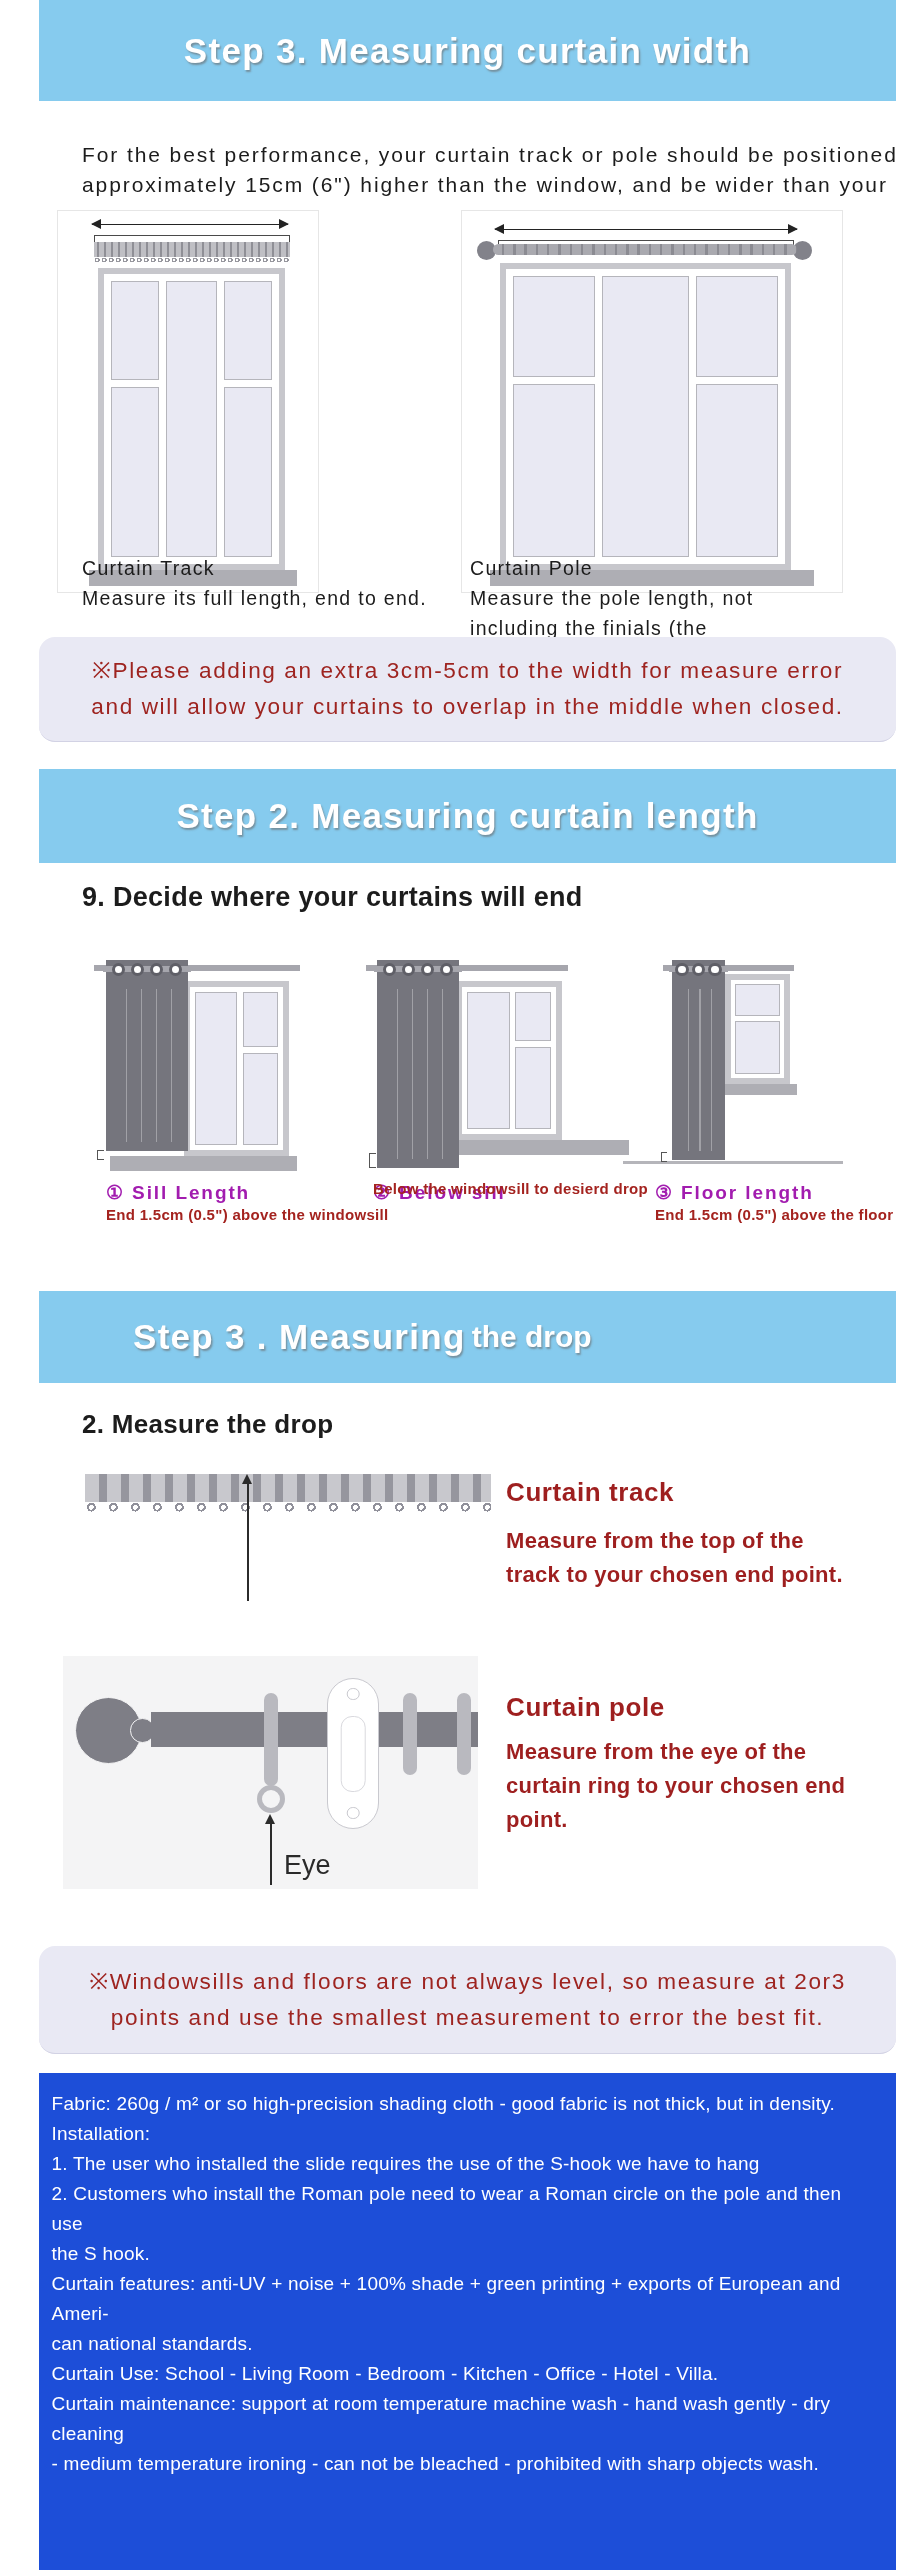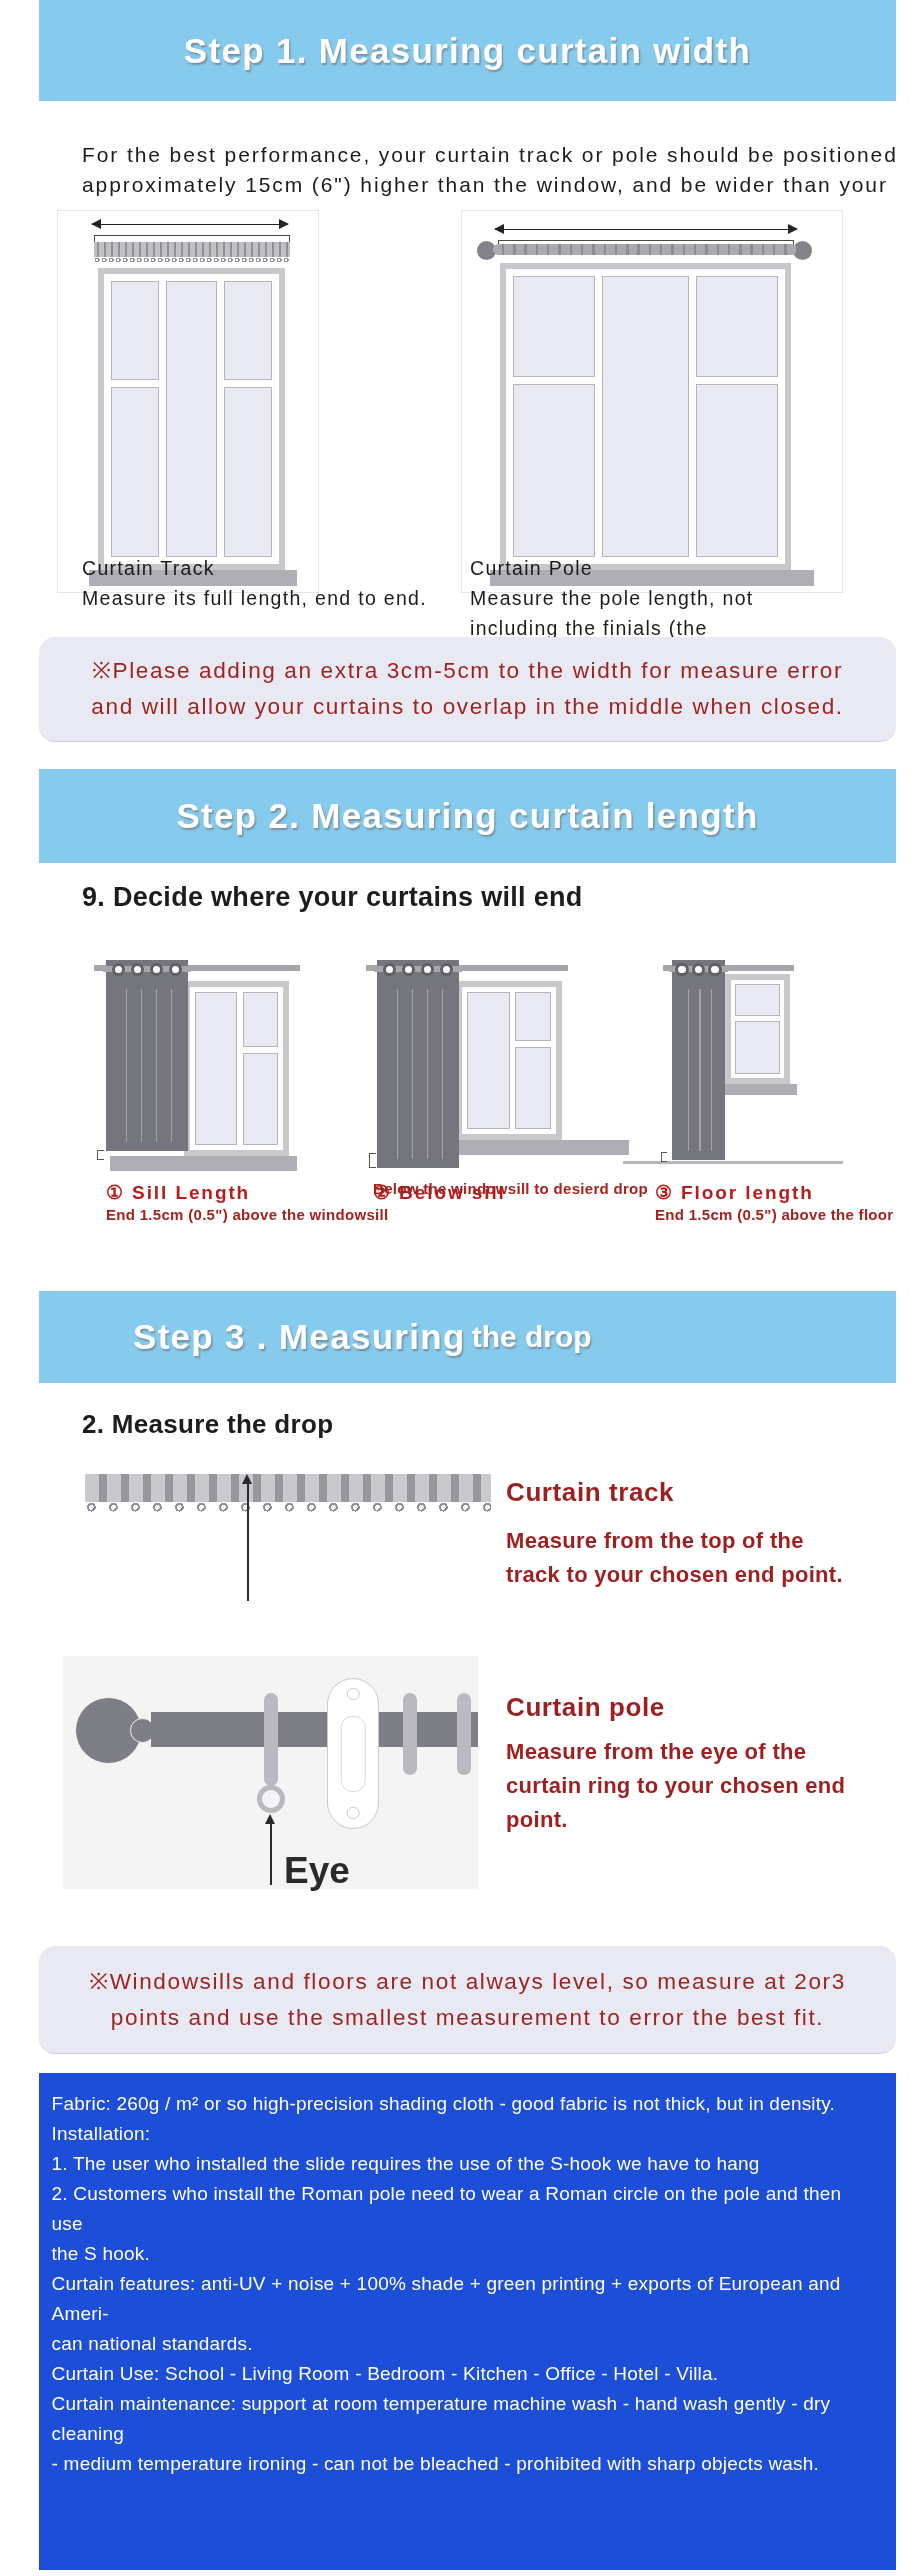--- a/index.html
+++ b/index.html
@@ -16,21 +16,21 @@
          letter-spacing:1.9px;white-space:pre-line;}
   .capt{position:absolute;font-size:19.5px;line-height:30px;letter-spacing:1.3px;white-space:pre-line;}
   .noteBox{position:absolute;left:39px;width:857px;background:#e9e9f4;
            border-bottom:1.3px solid #d2d2e4;border-radius:16px;}
   .noteTxt{width:100%;text-align:center;font-size:22.6px;line-height:36px;letter-spacing:1.6px;
            color:#9e2420;white-space:pre-line;}
   .h1{position:absolute;left:82px;font-size:27px;font-weight:bold;letter-spacing:0.3px;}
   .redTitle{position:absolute;font-size:26px;font-weight:bold;color:#9e1f1f;letter-spacing:0.6px;}
   .redBody{position:absolute;font-size:22px;font-weight:bold;color:#9e1f1f;line-height:34px;
            white-space:pre-line;letter-spacing:0.3px;}
-  .dcapT{position:absolute;font-size:19px;font-weight:bold;color:#b91c1c;letter-spacing:1.9px;}
+  .dcapT{position:absolute;font-size:19px;font-weight:bold;color:#a21caf;letter-spacing:1.9px;}
   .dcapS{position:absolute;font-size:15px;font-weight:bold;color:#a4231f;letter-spacing:0.3px;}
   .infoBox{position:absolute;left:39px;top:2073px;width:857px;height:497px;background:#1d4ed8;
            box-sizing:border-box;padding:16.4px 19px 0 12.6px;}
   .infoTxt{color:#fff;font-size:19px;line-height:30px;letter-spacing:0.2px;white-space:pre-line;}
   
   .dbox{position:absolute;background:#fff;border:0.6px solid #e6e6e6;}
   .harrow{position:absolute;height:1.9px;background:#232323;}
   .harrow::before{content:"";position:absolute;left:-0.6px;top:-4.4px;border-top:5px solid transparent;
                   border-bottom:5px solid transparent;border-right:10px solid #232323;}
   .harrow::after{content:"";position:absolute;right:-0.6px;top:-4.4px;border-top:5px solid transparent;
@@ -71,29 +71,29 @@
   .bigpole{position:absolute;background:#7e7e86;}
   .ring3{position:absolute;width:14px;border-radius:7px;background:#b9b9bf;}
   .eyering{position:absolute;width:28px;height:28px;border-radius:50%;border:5.7px solid #b9b9bf;
            background:#f4f4f5;box-sizing:border-box;}
   .plate{position:absolute;width:52px;height:151px;background:#fff;border:1.9px solid #c9c9cf;
          border-radius:26px;box-sizing:border-box;z-index:4;}
   .screw{position:absolute;left:50%;transform:translateX(-50%);width:12.6px;height:12.6px;border-radius:50%;
          border:1.9px solid #c9c9cf;box-sizing:border-box;background:#fff;}
   .slot{position:absolute;left:50%;top:50%;transform:translate(-50%,-50%);width:22.6px;height:74px;
         border-radius:11.3px;border:1.3px solid #d9d9de;background:#fff;}
-  .eyeLabel{position:absolute;font-size:37px;font-weight:bold;color:#2a2a2a;}
+  .eyeLabel{position:absolute;font-size:27px;font-weight:normal;color:#2a2a2a;}
 </style>
 </head>
 <body>
 
 <div id="page">
 
   <div class="banner" style="top:0;height:101px;">
-    <span>Step 1. Measuring curtain width</span>
+    <span>Step 3. Measuring curtain width</span>
   </div>
 
   <div class="intro">For the best performance, your curtain track or pole should be positioned
 approximately 15cm (6") higher than the window, and be wider than your</div>
 
   <div class="dbox" style="left:57px;top:210px;width:260px;height:381px;">
     <div class="harrow" style="left:34px;top:12.6px;width:196px;"></div>
     <div class="hbracket" style="left:36px;top:24px;width:194px;"></div>
     <div class="track1" style="left:36px;top:31px;width:196px;height:14.5px;"></div>
     <div class="ringrow" style="left:36px;top:46px;width:196px;height:6.3px;"></div>

